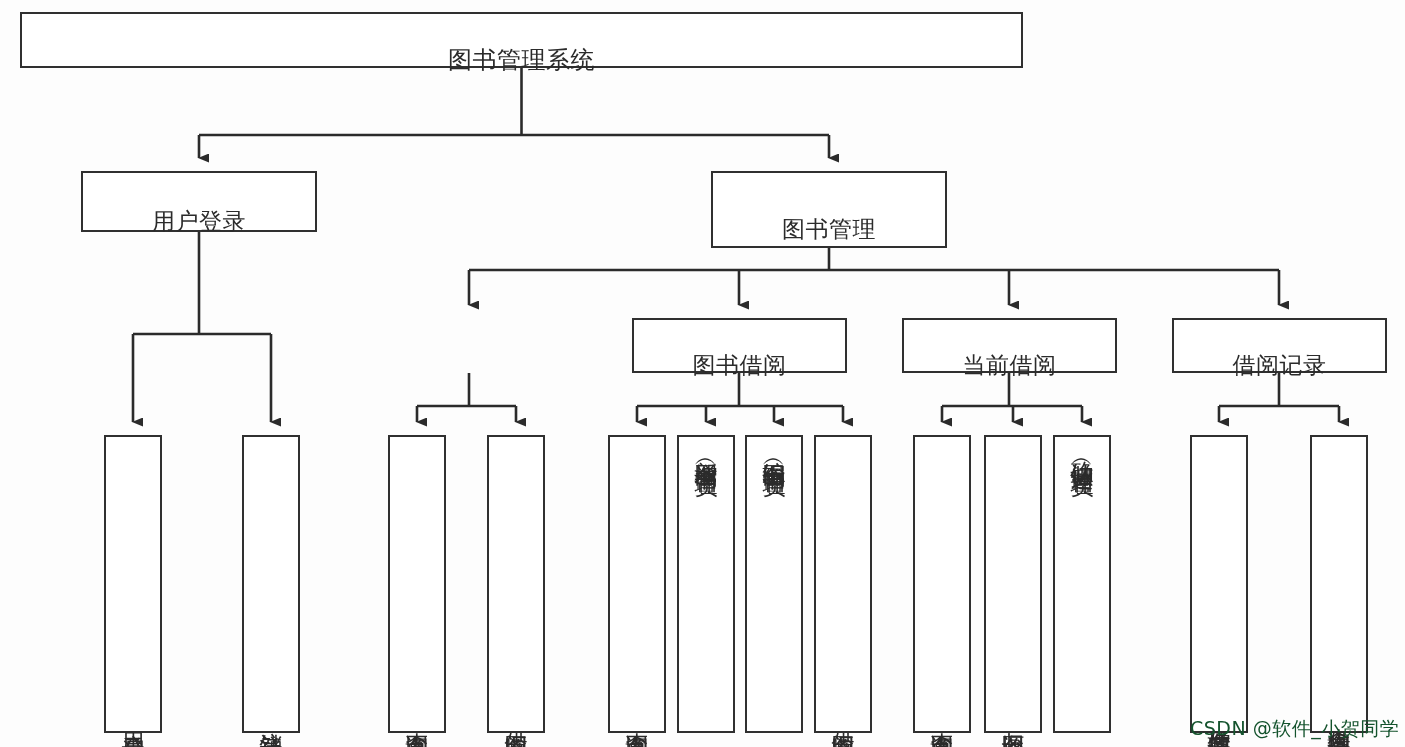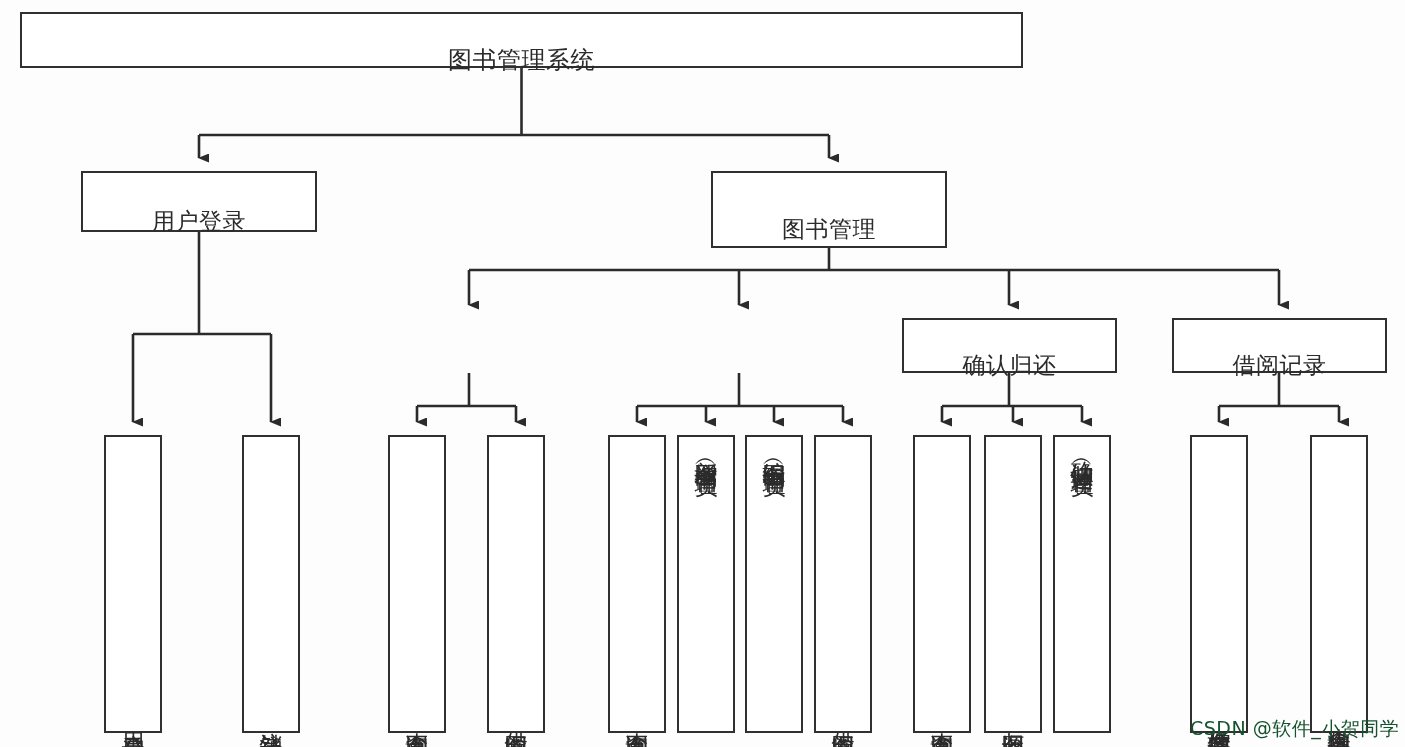--- a/index.html
+++ b/index.html
@@ -140,22 +140,25 @@
     <span class="label">图书管理系统</span>
   </div>
 
   <div class="node horiz" style="left:81px; top:171px; width:236px; height:61px;">
     <span class="label">用户登录</span>
   </div>
   <div class="node horiz" style="left:711px; top:171px; width:236px; height:77px;">
     <span class="label">图书管理</span>
   </div>
 
+  <div class="node horiz" style="left:632px; top:318px; width:215px; height:55px;">
+    <span class="label">图书借阅</span>
+  </div>
   <div class="node horiz" style="left:902px; top:318px; width:215px; height:55px;">
-    <span class="label">确认归还</span>
+    <span class="label">当前借阅</span>
   </div>
   <div class="node horiz" style="left:1172px; top:318px; width:215px; height:55px;align-items:center;">
     <span class="label">借阅记录</span>
   </div>
 
   <div class="node vert" style="left:104px; top:435px; width:58px; height:298px;">
     <span class="label">用户登录</span>
   </div>
   <div class="node vert" style="left:242px; top:435px; width:58px; height:298px;">
     <span class="label">注销登录</span>

